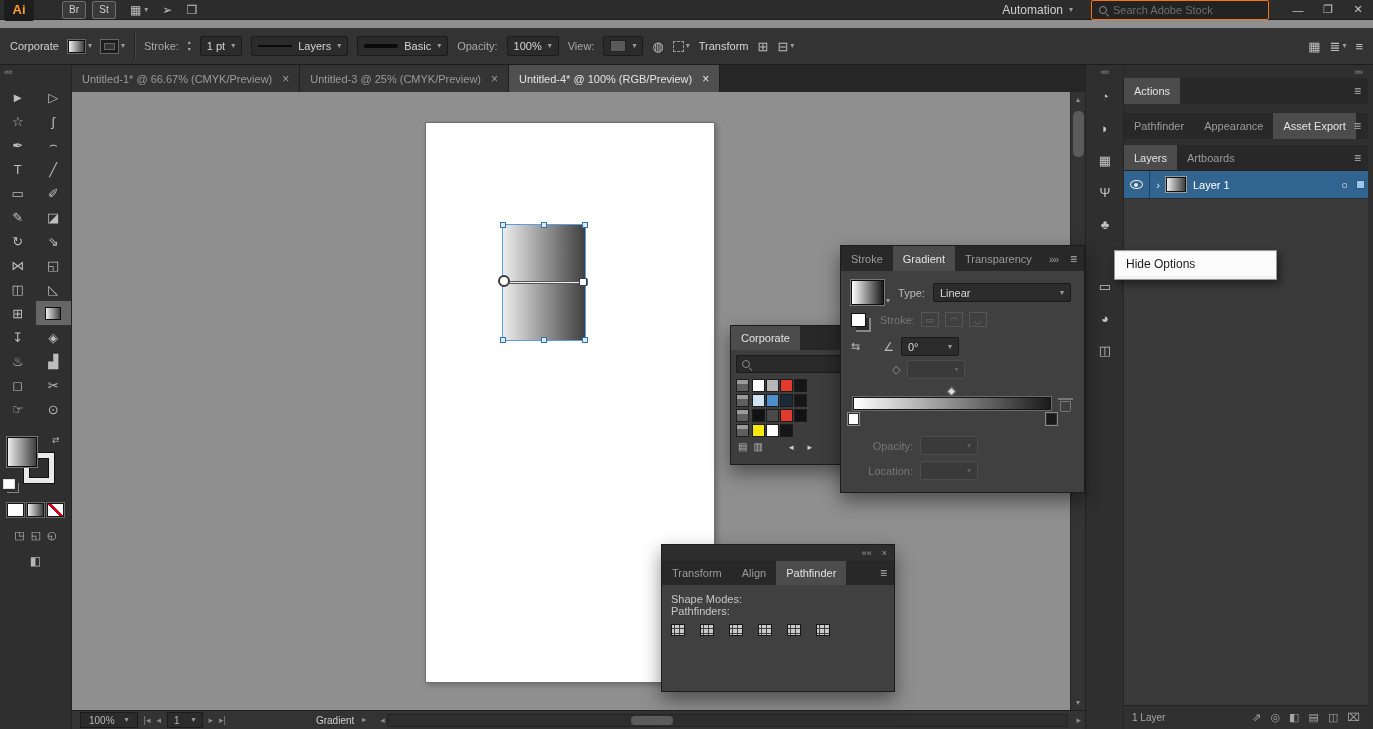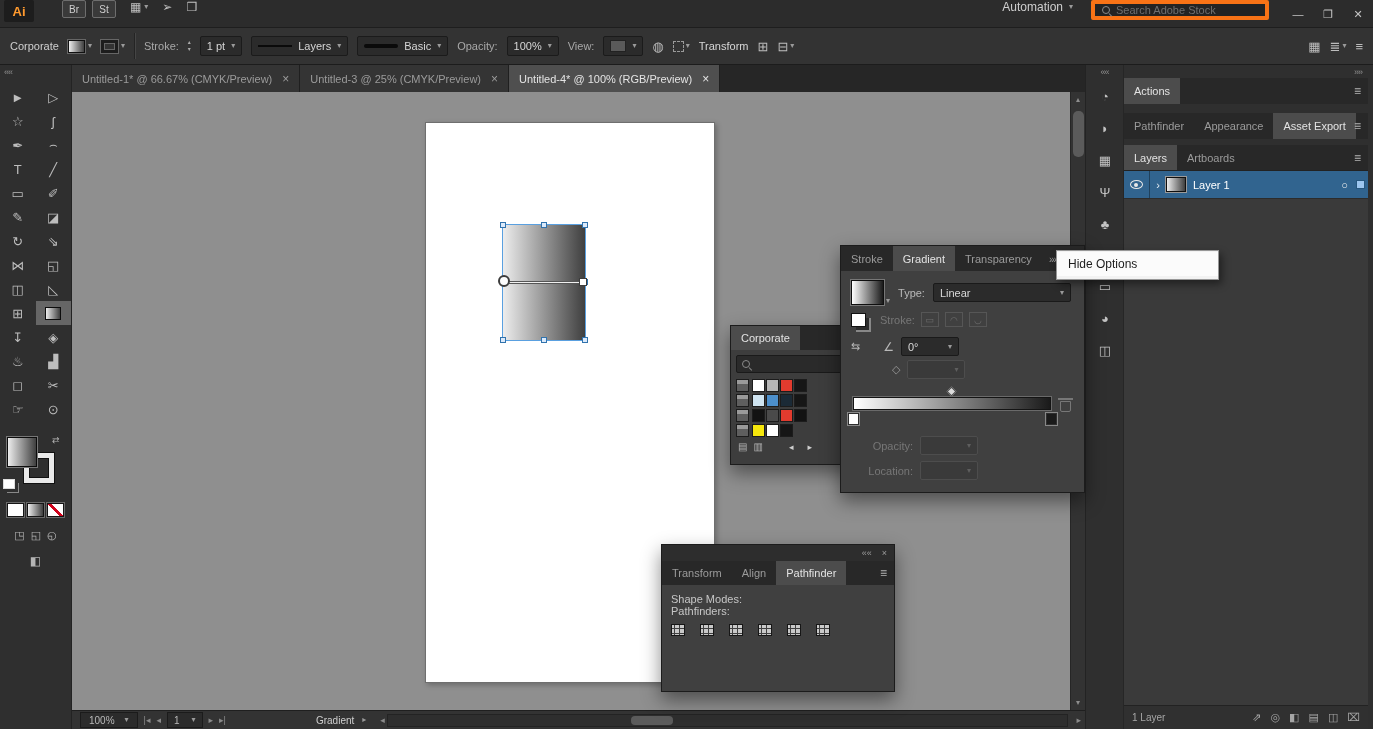--- a/index.html
+++ b/index.html
@@ -2,29 +2,29 @@
 <html><head>
 <meta charset="utf-8">
 <style>
 *{margin:0;padding:0;box-sizing:border-box}
 html,body{width:1373px;height:729px}
 body{position:relative;font-family:"Liberation Sans",sans-serif;font-size:11px;background:#8f8f8f;overflow:hidden;color:#c9c9c9}
 .caret{font-size:8px;color:#9a9a9a;line-height:1}
 .menu-glyph{color:#b5b5b5;font-size:12px}
 .spacer{flex:1}
 
-#menubar{position:absolute;left:0;top:0;width:1373px;height:28px;background:#2c2c2c;border-bottom:1px solid #1e1e1e;display:flex;align-items:flex-start;z-index:10}
+#menubar{position:absolute;left:0;top:0;width:1373px;height:20px;background:#2c2c2c;border-bottom:1px solid #1e1e1e;display:flex;align-items:center;z-index:10}
 .ai-logo{width:30px;height:22px;margin:0 10px 0 4px;background:#1d1d1d;color:#ff9a2e;font-weight:bold;font-size:13px;display:flex;align-items:center;justify-content:center;border-radius:2px}
 #menu-items{display:flex;height:100%}
 .menu-item{padding:0 10px;line-height:28px;color:#d2d2d2;font-size:12px}
 #app-icons{display:flex;gap:6px;margin-left:18px}
 .mini-app{width:24px;height:18px;border:1px solid #6e6e6e;border-radius:2px;background:#3a3a3a;color:#cfcfcf;font-size:10px;display:flex;align-items:center;justify-content:center}
 .mb-icon{margin-left:14px;color:#c0c0c0;font-size:12px;display:flex;align-items:center;gap:3px}
 .workspace{display:flex;align-items:center;gap:6px;color:#cfcfcf;font-size:12px;margin-right:18px}
-.searchbox{width:178px;height:20px;background:#232323;border:4px solid #f97316;border-radius:2px;display:flex;align-items:center;gap:6px;padding:0 7px;margin-right:14px}
+.searchbox{width:178px;height:20px;background:#232323;border:1px solid #f97316;border-radius:2px;display:flex;align-items:center;gap:6px;padding:0 7px;margin-right:14px}
 .search-ph{color:#6e6e6e;font-size:11px;white-space:nowrap}
 .mag-icon{width:8px;height:8px;border:1px solid #8a8a8a;border-radius:50%;position:relative;flex:none}
 .mag-icon::after{content:"";position:absolute;left:6px;top:6px;width:4px;height:1px;background:#8a8a8a;transform:rotate(45deg);transform-origin:left center}
 .win-btn{width:30px;height:28px;display:flex;align-items:center;justify-content:center;color:#c5c5c5;font-size:11px}
 
 #controlbar{position:absolute;left:0;top:28px;width:1373px;height:37px;background:#333;border-bottom:1px solid #1c1c1c;display:flex;align-items:center;padding:0 10px;gap:9px;z-index:9}
 .cb-label{color:#cfcfcf}
 .cb-label.dim{color:#a8a8a8}
 .chip-group{display:flex;align-items:center;gap:3px}
 .fill-chip{width:17px;height:13px;border:1px solid #111;box-shadow:0 0 0 1px #666}
@@ -146,21 +146,21 @@
 .gp-angle-icon{color:#b9b9b9;font-size:12px}
 .gp-row4{display:flex;align-items:center;gap:7px;margin-top:4px;padding-left:41px}
 .gp-aspect-icon{color:#9a9a9a;font-size:11px}
 .gp-slider{position:relative;height:42px;margin-top:9px}
 .gp-mid{position:absolute;top:0;width:7px;height:7px;background:#dcdcdc;border:1px solid #4a4a4a;transform:rotate(45deg)}
 .gp-track{position:absolute;left:2px;top:9px;width:198px;height:13px;border:1px solid #141414;box-shadow:0 0 0 1px #6a6a6a}
 .gp-stop{position:absolute;top:25px;width:11px;height:12px;border:1px solid #2e2e2e;box-shadow:0 0 0 1px #888}
 .gp-trash{position:absolute;right:3px;top:13px;width:11px;height:11px;border:1px solid #777;border-radius:0 0 2px 2px}
 .gp-trash::before{content:"";position:absolute;left:-3px;top:-4px;width:15px;height:2px;background:#777}
 .gp-row5,.gp-row6{display:flex;align-items:center;gap:7px;margin-top:6px;padding-left:14px}
-#context-menu{position:absolute;left:1056px;top:250px;width:163px;background:#f2f2f2;border:1px solid #979797;box-shadow:3px 4px 8px rgba(0,0,0,.45);z-index:100;padding:1px 0 3px}
+#context-menu{position:absolute;left:1114px;top:250px;width:163px;background:#f2f2f2;border:1px solid #979797;box-shadow:3px 4px 8px rgba(0,0,0,.45);z-index:100;padding:1px 0 3px}
 .ctx-item{height:24px;line-height:24px;padding-left:11px;color:#1c1c1c;font-size:12px;background:#fbfbfb}
 #pathfinder-panel{left:661px;top:544px;width:234px;height:148px;background:#404040;z-index:45}
 .pf-drag{height:16px;background:#2d2d2d;display:flex;align-items:center;justify-content:flex-end;gap:10px;padding:0 7px;font-size:9px;color:#9d9d9d}
 #pathfinder-panel .panel-header{height:24px}
 .pf-body{padding:8px 9px 0}
 .pf-label{color:#c6c6c6}
 .pf-row{display:flex;align-items:center;margin:7px 0 9px}
 .pf-icons{display:flex;gap:15px;align-items:center}
 .pf-btn{display:flex}
 .pfi{width:15px;height:12px;position:relative}

